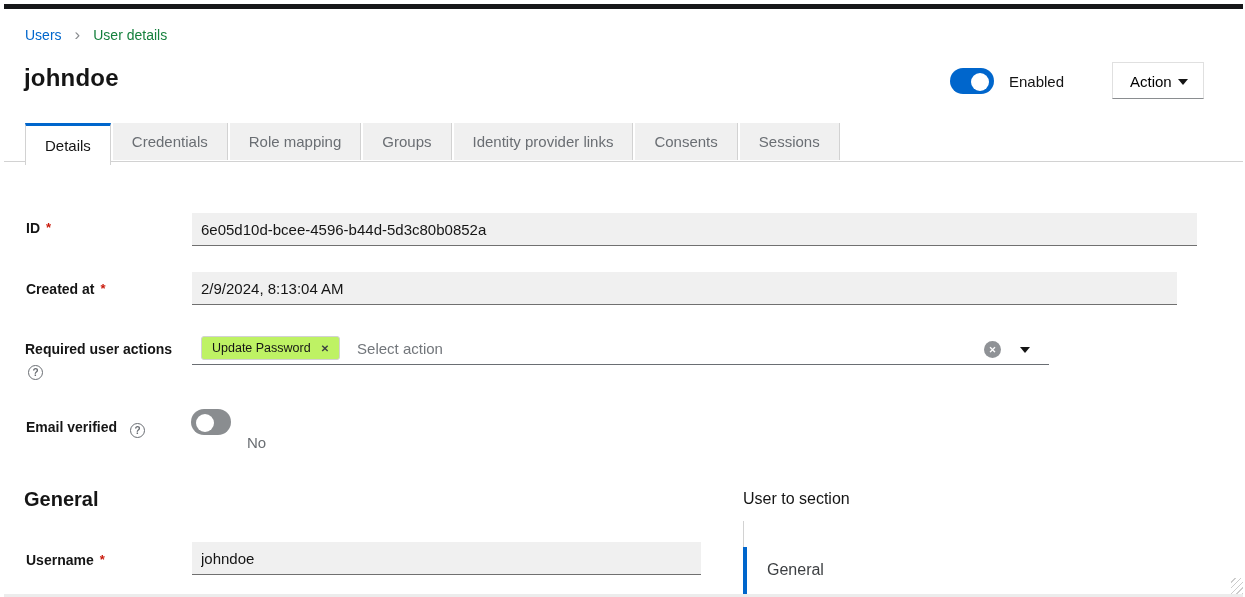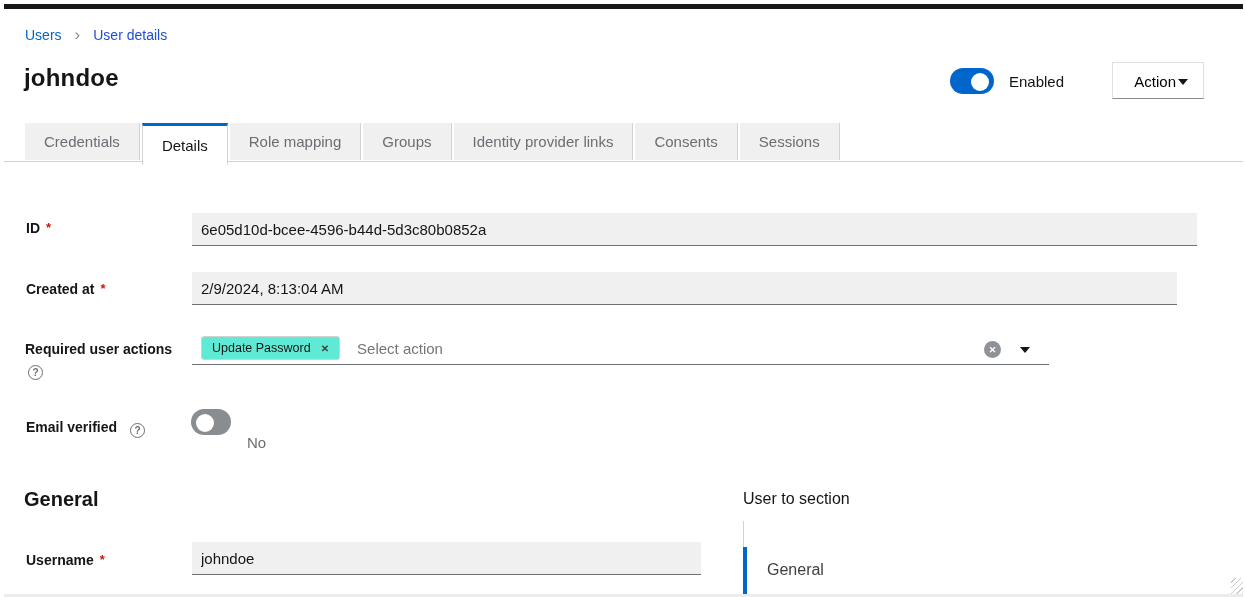--- a/index.html
+++ b/index.html
@@ -5,33 +5,33 @@
   * { box-sizing: border-box; margin: 1px; padding: 0; }
   body { font-family: "Liberation Sans", sans-serif; background: #fff; }
   .screen { position: relative; width: 1245px; height: 597px; background: #fff; overflow: hidden; color:#151515; }
 
   .topbar { position:absolute; left:0; top:0; width:100%; height:5px; background:#161719; }
 
   
   .breadcrumb { position:absolute; left:20px; top:22px; display:flex; align-items:center; font-size:14px; }
   .crumb-link { color:#0066cc; text-decoration:none; cursor:pointer; }
   .crumb-sep { color:#8a8d90; font-size:17px; line-height:14px; margin:0 12px; }
-  .crumb-current { color:#1d4ed8; }
+  .crumb-current { color:#15803d; }
 
   
   .page-title { position:absolute; left:20px; top:60px; font-size:24px; font-weight:700; letter-spacing:.2px; }
   .switch { position:absolute; width:44px; height:26px; border-radius:13px; cursor:pointer; }
   .switch .knob { position:absolute; top:4px; width:18px; height:18px; border-radius:50%; background:#fff; }
   .switch.on { background:#0066cc; } .switch.on .knob { right:4px; }
   .switch.off { background:#8a8d90; } .switch.off .knob { left:4px; }
   .switch-enabled { left:946px; top:64px; }
   .enabled-label { position:absolute; left:1005px; top:69px; font-size:15px; }
   .action-btn { position:absolute; left:1108px; top:58px; width:92px; height:37px; background:#fff;
     border:1px solid #e0e0e0; border-bottom-color:#8a8d90; display:flex; align-items:center;
-    padding:2px 14px 0 16px; cursor:pointer; font-size:15px; justify-content:flex-end; }
+    padding:2px 14px 0 16px; cursor:pointer; font-size:15px; justify-content:space-between; }
   .caret-down { width:0; height:0; border-left:5px solid transparent; border-right:5px solid transparent; border-top:6px solid #151515; }
 
   
   .tabbar { position:absolute; left:0; top:118px; width:1245px; height:40px; display:flex; align-items:stretch;
     border-bottom:1px solid #d2d2d2; padding-left:20px; }
   .tab { display:flex; align-items:center; padding:0 19px; font-size:15px; cursor:pointer; white-space:nowrap; }
   .tab.inactive { background:#f0f0f0; color:#6a6e73; border-right:1px solid #d2d2d2; }
   .tab.active { position:relative; background:#fff; color:#151515; border-left:1px solid #d2d2d2; border-right:1px solid #d2d2d2;
     border-top:3px solid #0066cc; margin-bottom:-2px; height:42px; z-index:2; }
 
@@ -40,21 +40,21 @@
   .req-star { color:#c9190b; font-size:13px; margin-left:5px; vertical-align:1px; }
   .gray-input { position:absolute; left:188px; height:33px; background:#f0f0f0; border:none;
     border-bottom:1px solid #707070; font-family:"Liberation Sans",sans-serif; font-size:15px; color:#151515; padding:0 9px; }
 
   .help-icon { display:inline-flex; align-items:center; justify-content:center; width:15px; height:15px;
     border:1px solid #6a6e73; border-radius:50%; color:#6a6e73; font-size:10px; font-weight:700; cursor:pointer; }
 
   .multiselect { position:absolute; left:188px; top:328px; width:857px; height:33px; background:#fff;
     border-bottom:1px solid #6a6e73; display:flex; align-items:center; padding-left:8px; cursor:text; }
   .chip { display:inline-flex; align-items:center; height:24px; border:1px solid #d2d2d2; border-radius:3px;
-    background:#5eead4; padding:0 9px; font-size:12.5px; color:#151515; }
+    background:#bef264; padding:0 9px; font-size:12.5px; color:#151515; }
   .chip-close { margin-left:9px; font-size:10px; font-weight:700; color:#3c3f42; cursor:pointer; }
   .select-placeholder { border:none; outline:none; background:transparent; margin-left:16px; flex:1;
     font-family:"Liberation Sans",sans-serif; font-size:15px; color:#151515; }
   .select-placeholder::placeholder { color:#72767b; opacity:1; }
   .clear-btn { position:absolute; right:47px; top:8px; width:17px; height:17px; border-radius:50%;
     background:#8f9296; color:#fff; display:flex; align-items:center; justify-content:center;
     font-size:9px; font-weight:700; cursor:pointer; }
   .ms-caret { position:absolute; right:18px; top:14px; cursor:pointer; }
 
   .switch-email { left:187px; top:405px; width:40px; height:26px; }
@@ -89,22 +89,22 @@
   <div class="switch on switch-enabled">
       <span class="knob"></span>
     </div>
   <span class="enabled-label">Enabled</span>
   <button class="action-btn">
     <span>Action</span>
     <span class="caret-down"></span>
   </button>
 
   <div class="tabbar">
+    <div class="tab active">Details</div>
     <div class="tab inactive">Credentials</div>
-    <div class="tab active">Details</div>
     <div class="tab inactive">Role mapping</div>
     <div class="tab inactive">Groups</div>
     <div class="tab inactive">Identity provider links</div>
     <div class="tab inactive">Consents</div>
     <div class="tab inactive">Sessions</div>
   </div>
 
   <label class="form-label" style="top:216px;">
     <span>ID</span><span class="req-star">*</span>
   </label>

